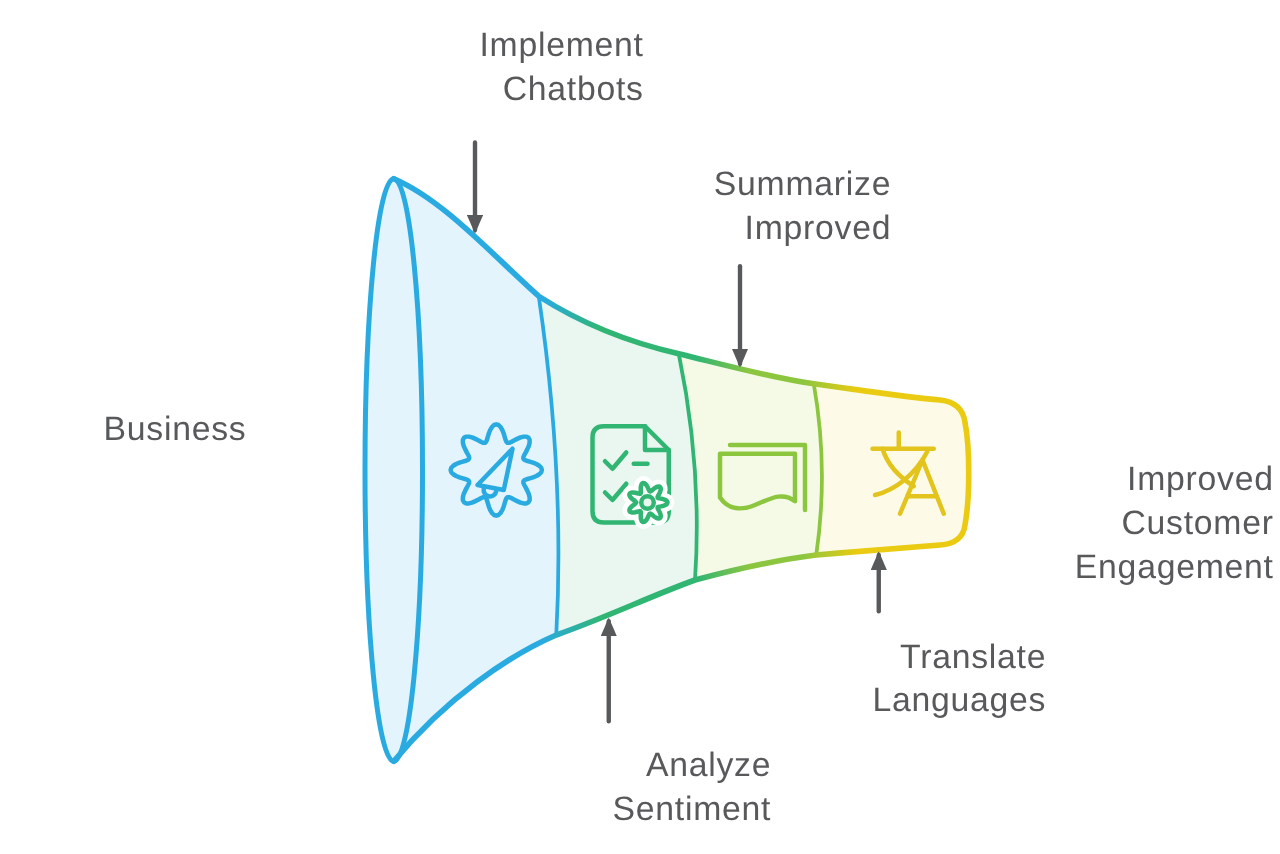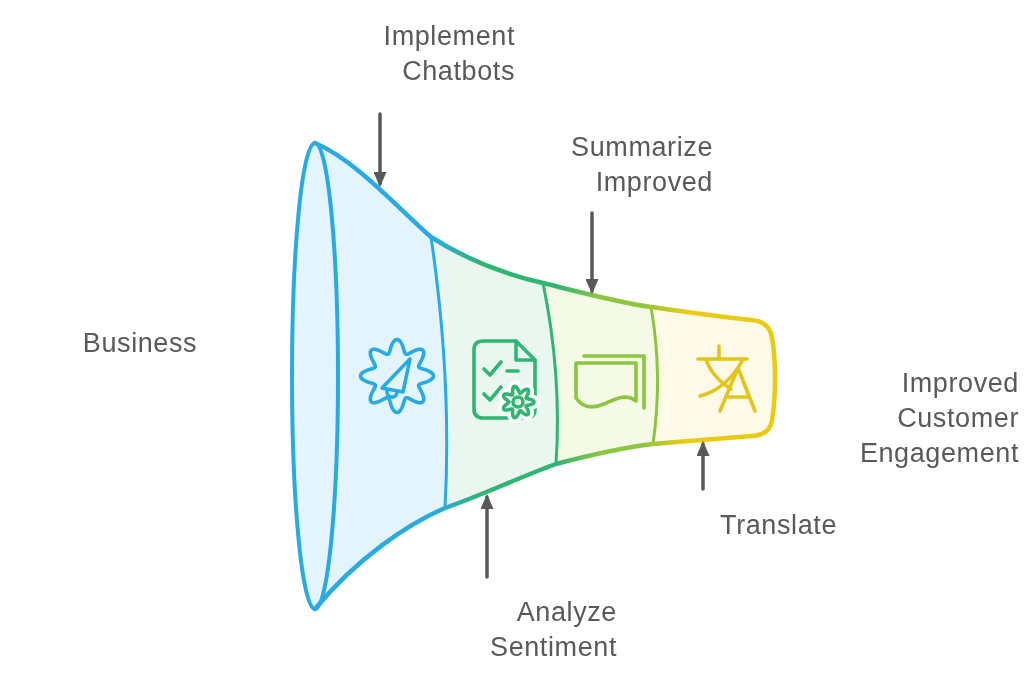--- a/index.html
+++ b/index.html
@@ -114,15 +114,16 @@
     <div>Engagement</div>
   </div>
 
   <div class="label center" style="left:357px; top:595px; width:260px;">
     <div>Analyze</div>
     <div>Sentiment</div>
   </div>
 
   <div class="label center" style="left:575px; top:508px; width:262px;">
     <div>Translate</div>
+    <div>Languages</div>
   </div>
 
 </div>
 
 </body></html>

